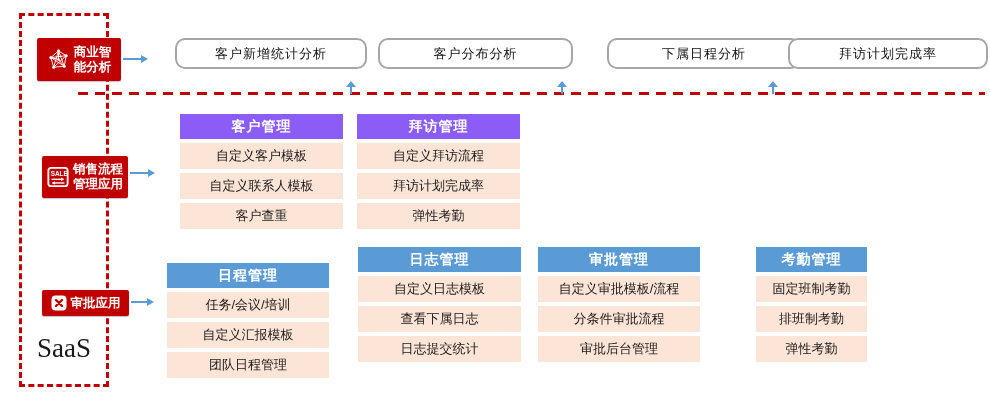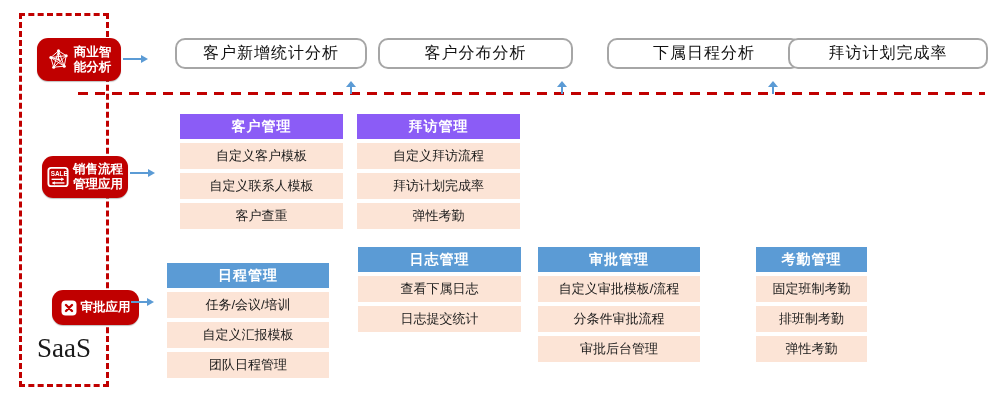--- a/index.html
+++ b/index.html
@@ -29,34 +29,34 @@
   .up-arrow .stem { width:2px; height:7px; background:#5b9bd5; margin:0 auto; }
 
   
   .right-arrow { position:absolute; height:2px; background:#5b9bd5; }
   .right-arrow::after { content:""; position:absolute; right:-7px; top:-3px;
     border-top:4px solid transparent; border-bottom:4px solid transparent;
     border-left:7px solid #5b9bd5; }
 
   
   .badge {
-    position:absolute; background:#c00000; border-radius:11px; color:#ffffff;
+    position:absolute; background:#c00000; border-radius:2px; color:#ffffff;
     display:flex; align-items:center; justify-content:center; gap:4px;
     font-weight:bold; font-size:12.5px; line-height:1.2; padding:2px 5px;
     box-shadow:0 1px 1px rgba(0,0,0,0.25);
   }
   .badge .txt { text-align:left; white-space:nowrap; }
   .badge svg { flex:0 0 auto; display:block; }
 
   
   .top-box {
     position:absolute; top:38px; height:31px; background:#ffffff;
     border:2px solid #a6a6a6; border-radius:10px;
     display:flex; align-items:center; justify-content:center;
-    font-size:16px; color:#111111; letter-spacing:1px;
+    font-size:13px; color:#111111; letter-spacing:1px;
   }
 
   
   .ftable { position:absolute; display:flex; flex-direction:column; gap:4px; }
   .ftable .hd {
     height:25px; display:flex; align-items:center; justify-content:center;
     color:#ffffff; font-weight:bold; font-size:14px; letter-spacing:1px;
   }
   .ftable.green .hd { background:#8b5cf6; }
   .ftable.blue  .hd { background:#5b9bd5; }
@@ -124,21 +124,21 @@
       <path d="M6 18.5 h13" stroke="#ffffff" stroke-width="1.5"></path>
       <path d="M5.5 18.5 l3 -2 v4 z" fill="#ffffff"></path>
     </svg>
     <div class="txt">
       <div>销售流程</div>
       <div>管理应用</div>
     </div>
   </div>
   <div class="right-arrow" style="left:130px; top:172px; width:18px;"></div>
 
-  <div class="badge" style="left:42px; top:290px; width:87px; height:35px;margin-left:10px;">
+  <div class="badge" style="left:42px; top:290px; width:87px; height:26px;">
     <svg width="16" height="16" viewBox="0 0 16 16">
       <rect x="0.5" y="0.5" width="15" height="15" rx="4" fill="#ffffff"></rect>
       <path d="M5 5 L11 11 M11 5 L5 11" stroke="#c00000" stroke-width="2.4" stroke-linecap="round"></path>
     </svg>
     <div class="txt">
       <div>审批应用</div>
     </div>
   </div>
   <div class="right-arrow" style="left:131px; top:301px; width:16px;"></div>
 
@@ -163,20 +163,21 @@
   </div>
 
   <div class="ftable blue" style="left:167px; top:247px; width:162px;margin-top:16px;">
     <div class="hd">日程管理</div>
     <div class="row">任务/会议/培训</div>
     <div class="row">自定义汇报模板</div>
     <div class="row">团队日程管理</div>
   </div>
   <div class="ftable blue" style="left:358px; top:247px; width:163px;">
     <div class="hd">日志管理</div>
+    <div class="row">自定义日志模板</div>
     <div class="row">查看下属日志</div>
     <div class="row">日志提交统计</div>
   </div>
   <div class="ftable blue" style="left:538px; top:247px; width:162px;">
     <div class="hd">审批管理</div>
     <div class="row">自定义审批模板/流程</div>
     <div class="row">分条件审批流程</div>
     <div class="row">审批后台管理</div>
   </div>
   <div class="ftable blue" style="left:717px; top:247px; width:150px;padding-left:39px;">

